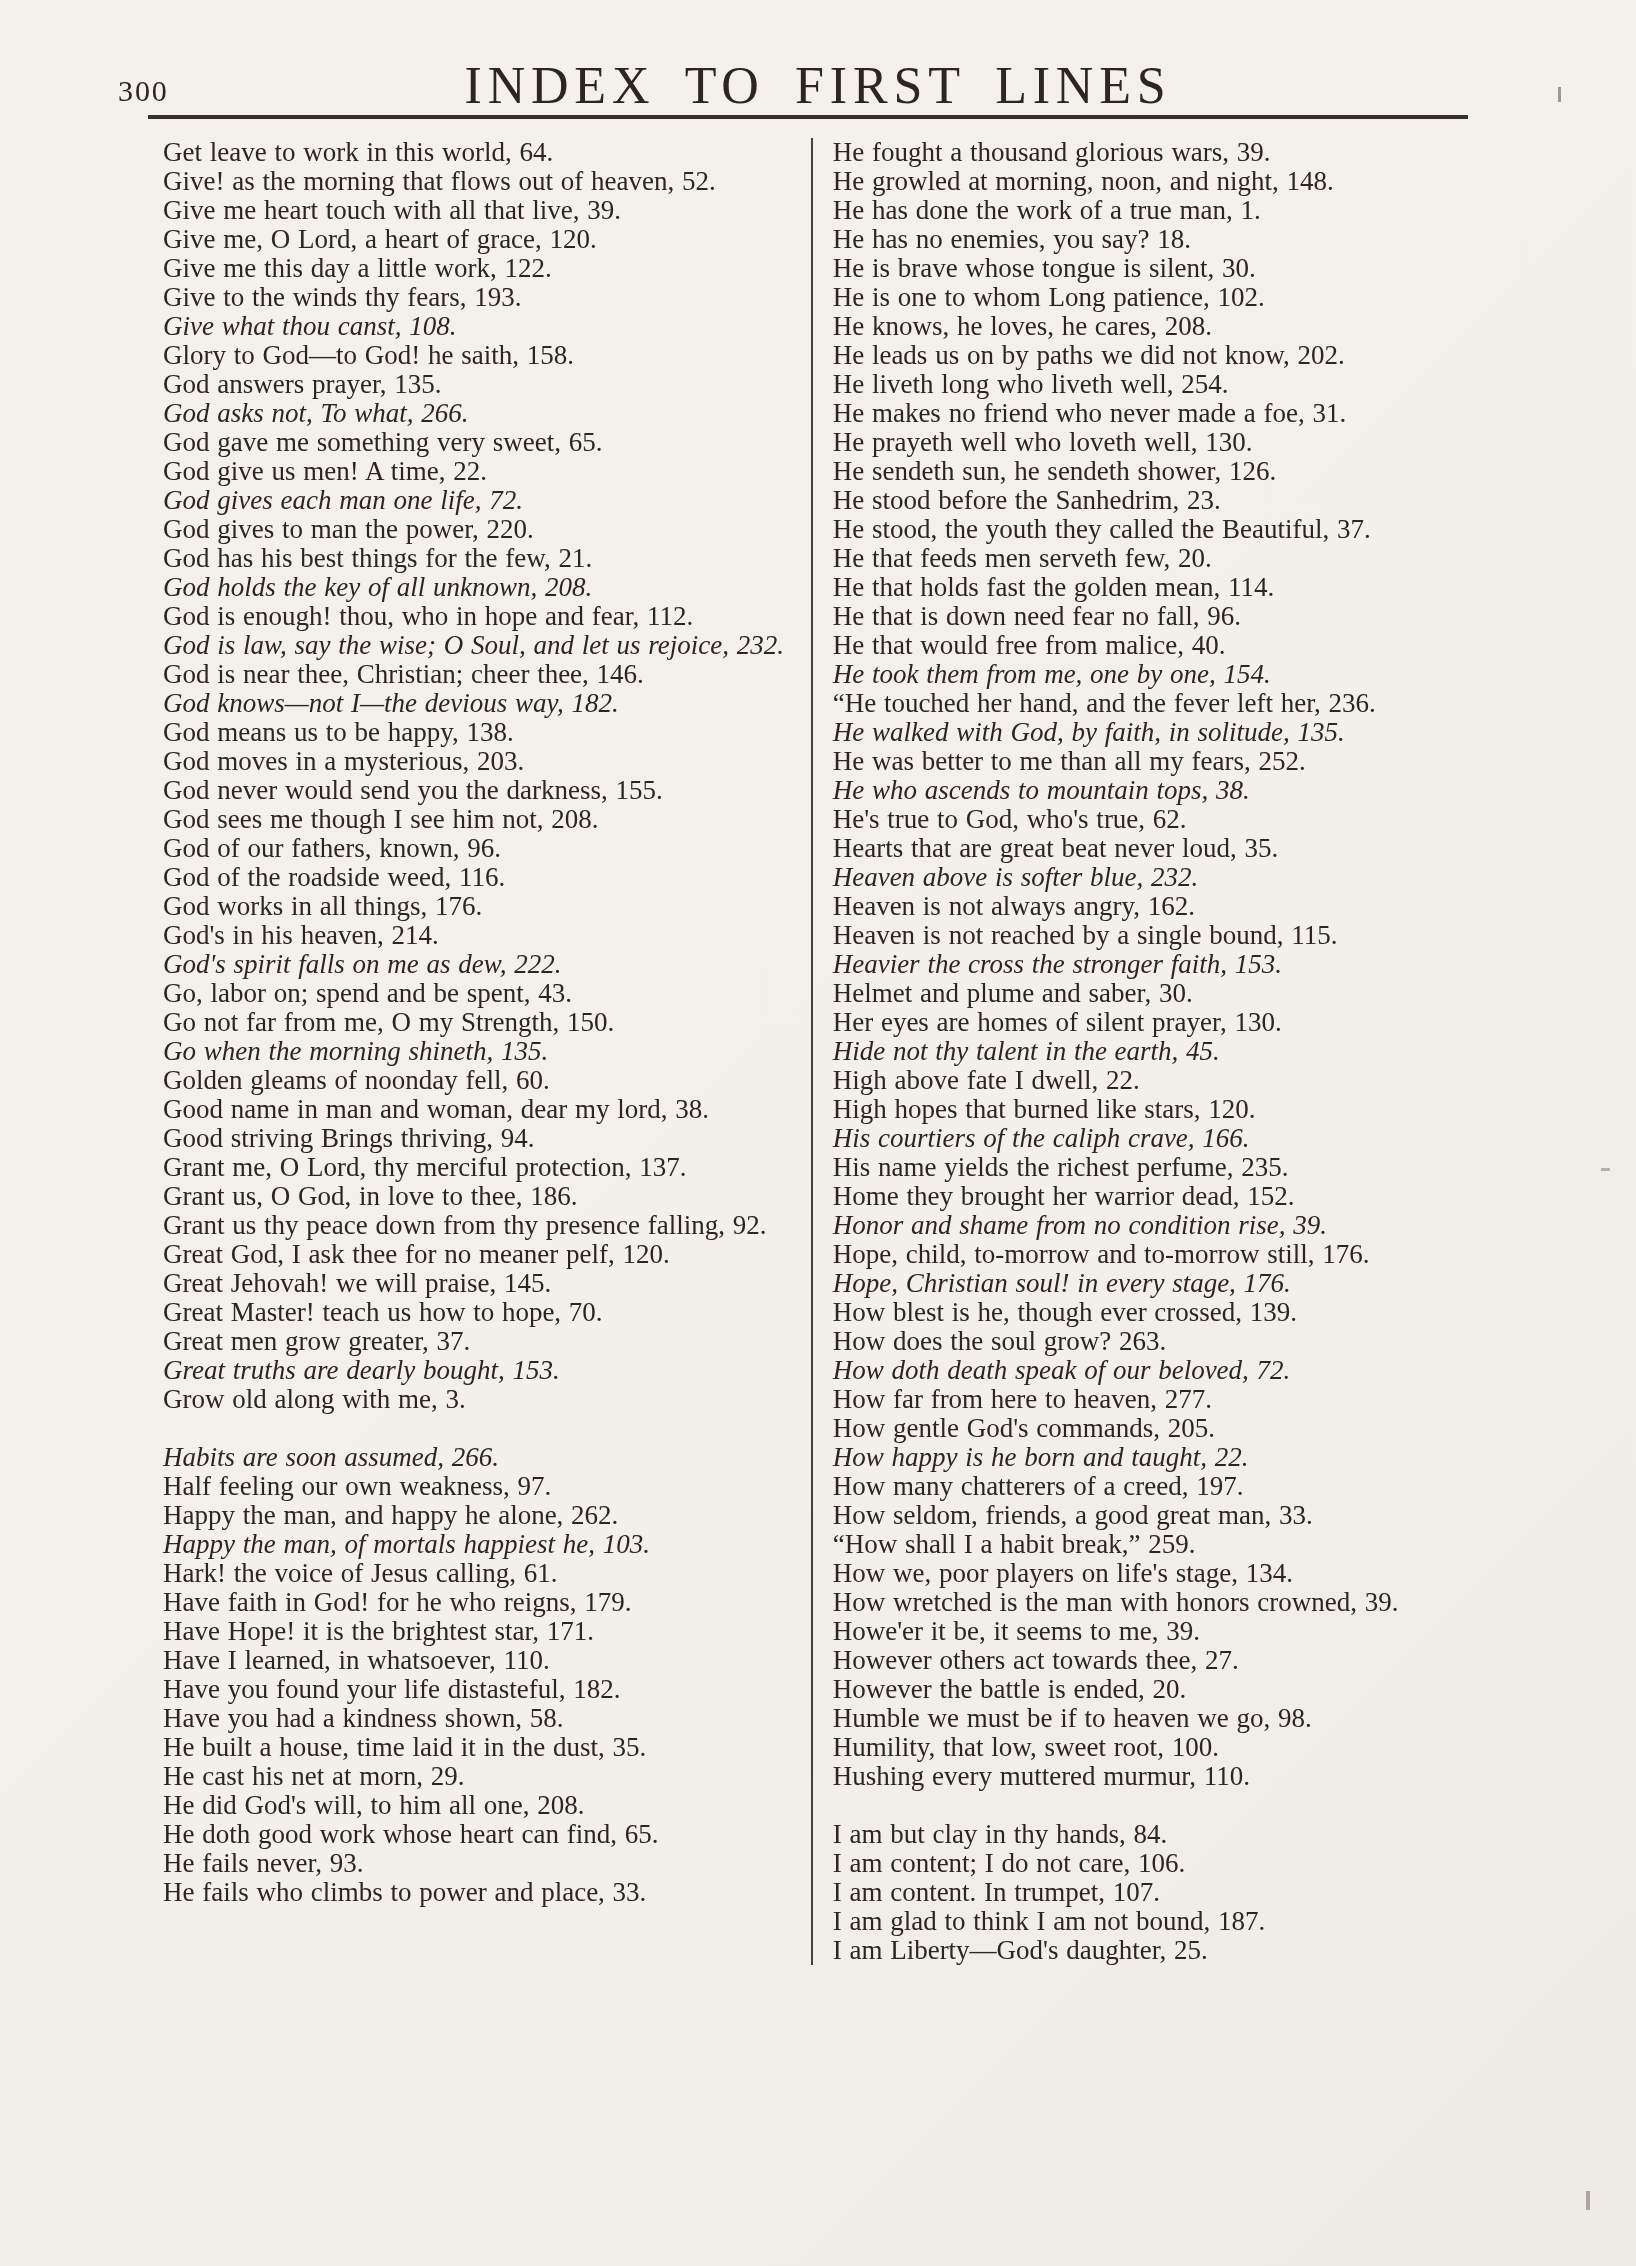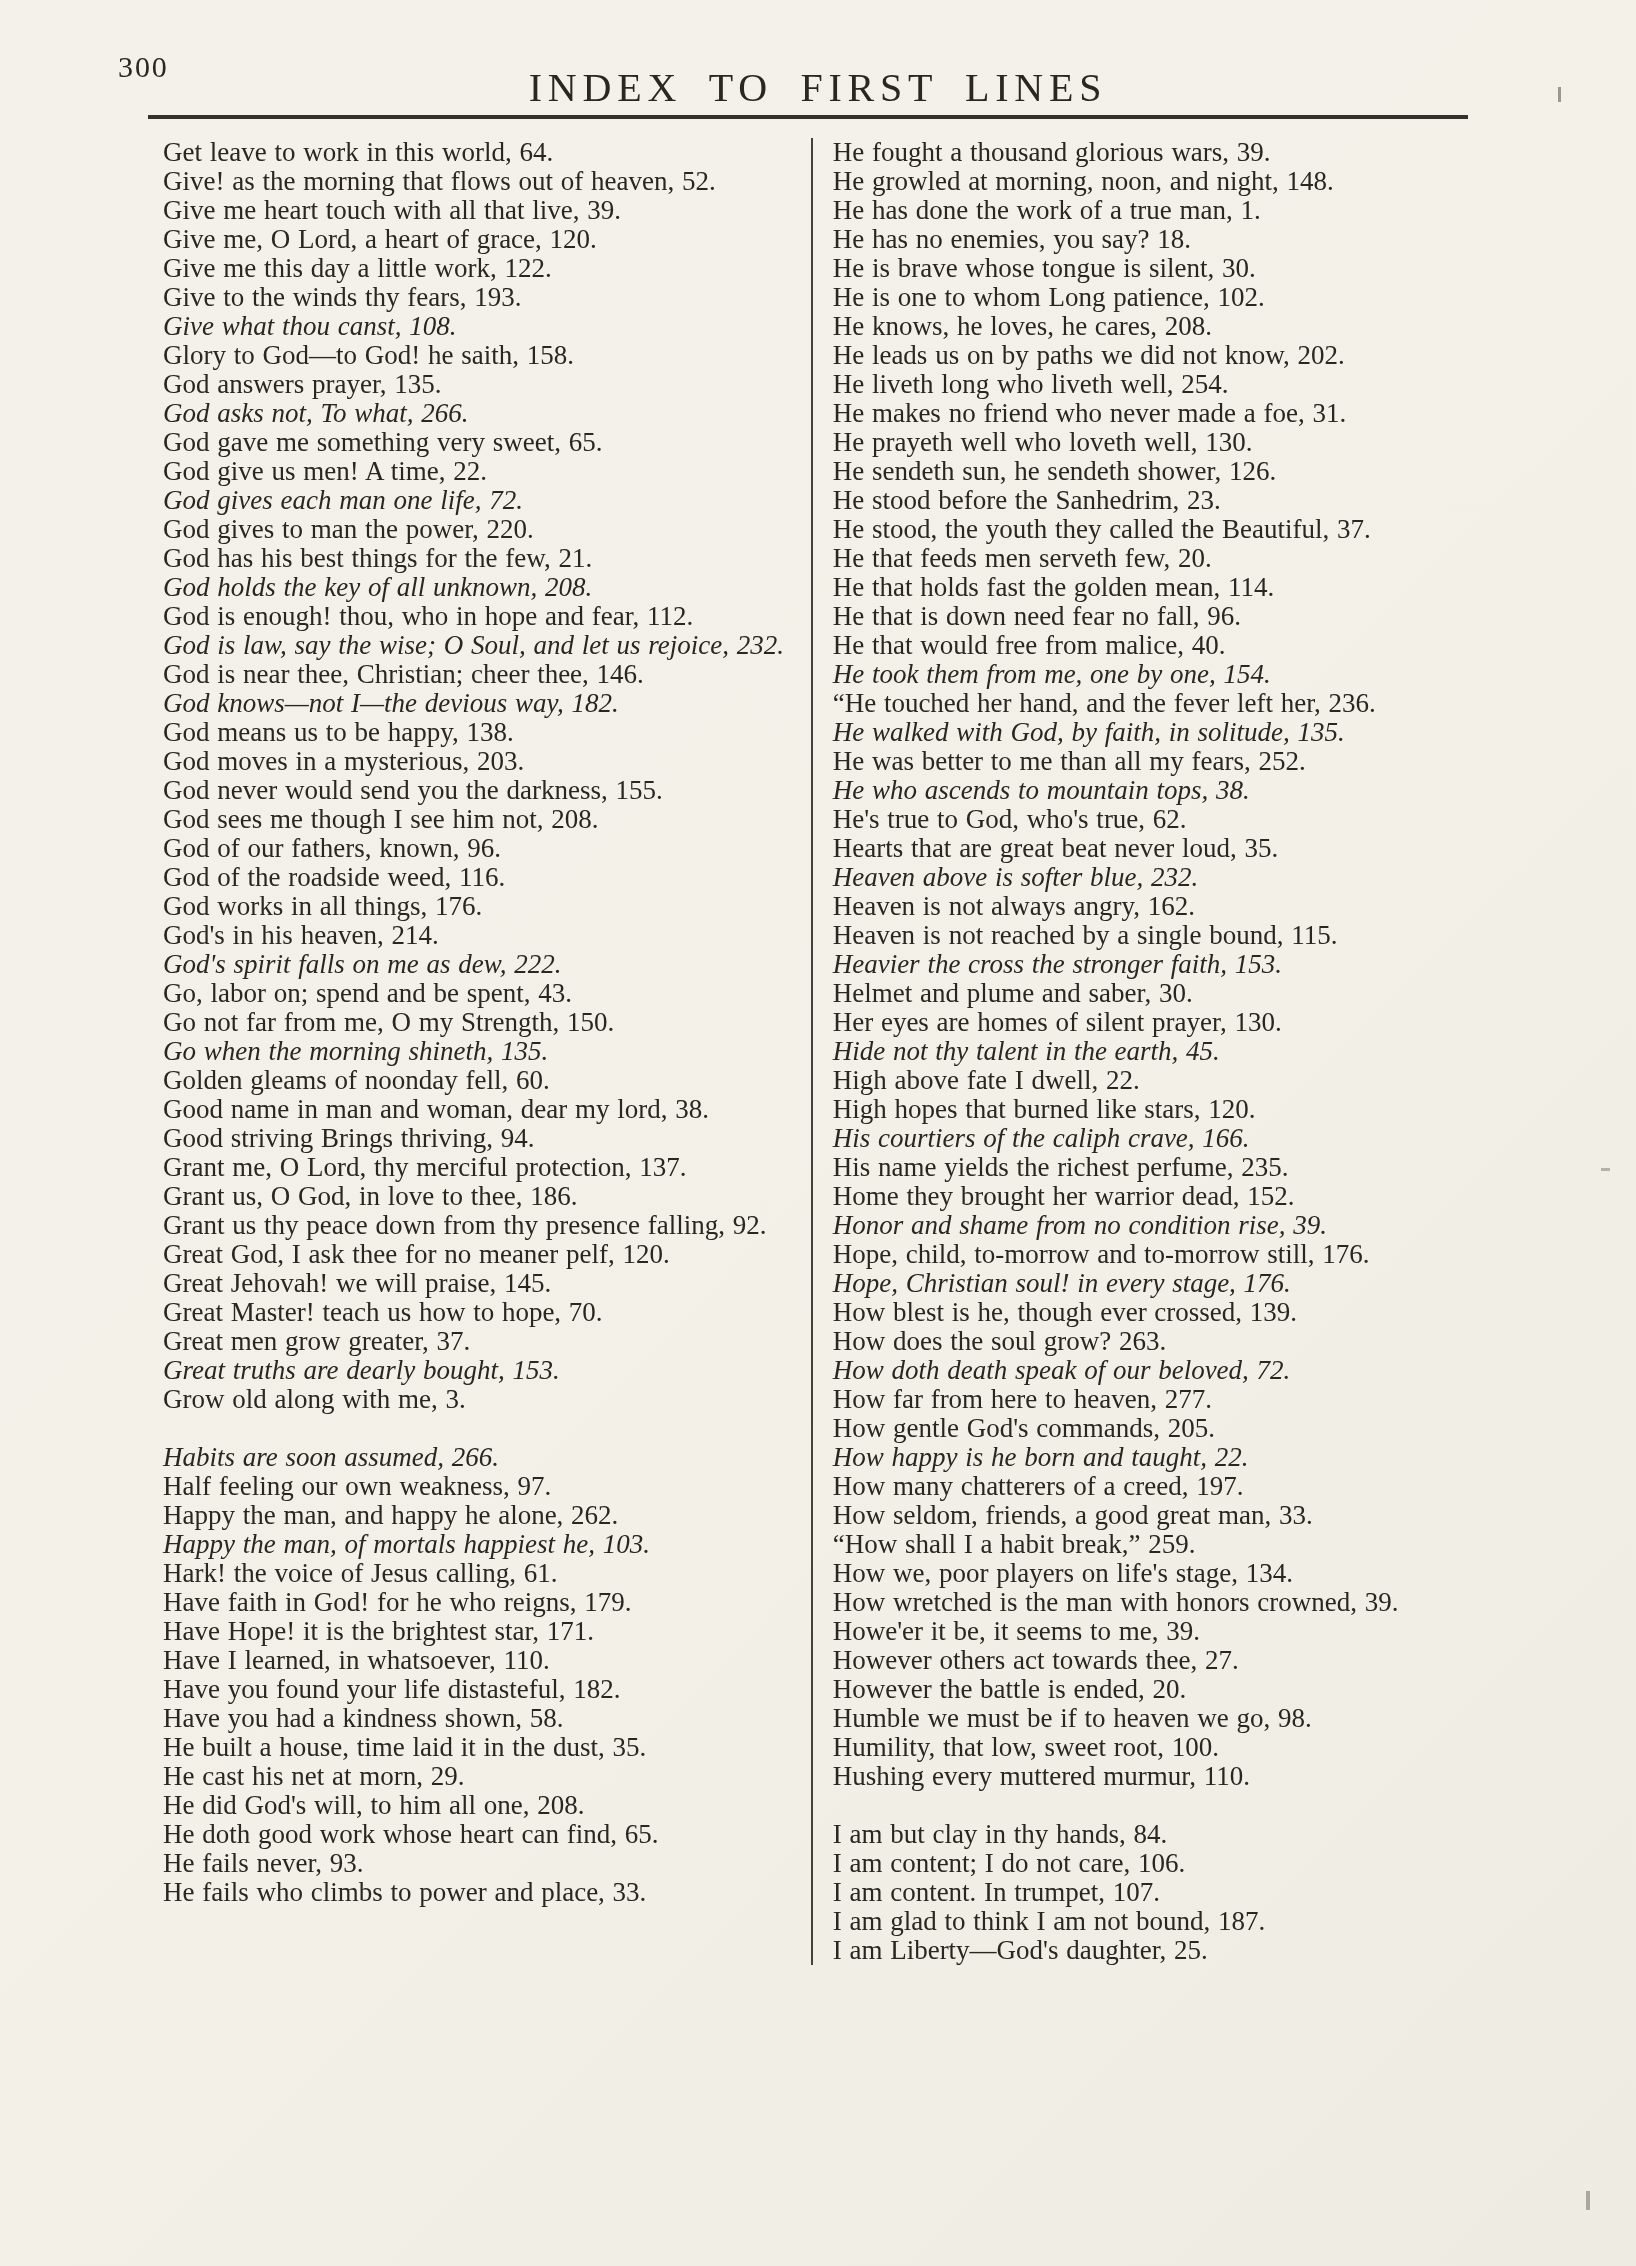--- a/index.html
+++ b/index.html
@@ -12,27 +12,27 @@
   .page{
     position:relative;
     width:1636px;height:2267px;
     margin:0 auto;
     background:linear-gradient(135deg,#f4f1ea 0%,var(--paper) 55%,#eeebe2 100%);
     color:var(--ink);
     overflow:hidden;
     box-sizing:border-box;
   }
   .page-number{
-    position:absolute;top:50px;left:118px;
+    position:absolute;top:74px;left:118px;
     font-size:30px;letter-spacing:1.9px;
   }
   .page-title{
-    position:absolute;top:64px;left:0;right:0;margin:0;
+    position:absolute;top:56px;left:0;right:0;margin:0;
     text-align:center;
-    font-size:40px;font-weight:normal;
+    font-size:52px;font-weight:normal;
     letter-spacing:5.8px;word-spacing:11.6px;
   }
   .header-rule{
     position:absolute;top:115px;left:148px;width:1320px;height:3.9px;
     background:var(--rule);
   }
   .columns{
     position:absolute;top:138px;left:163px;width:1298px;
     display:flex;align-items:stretch;
   }

